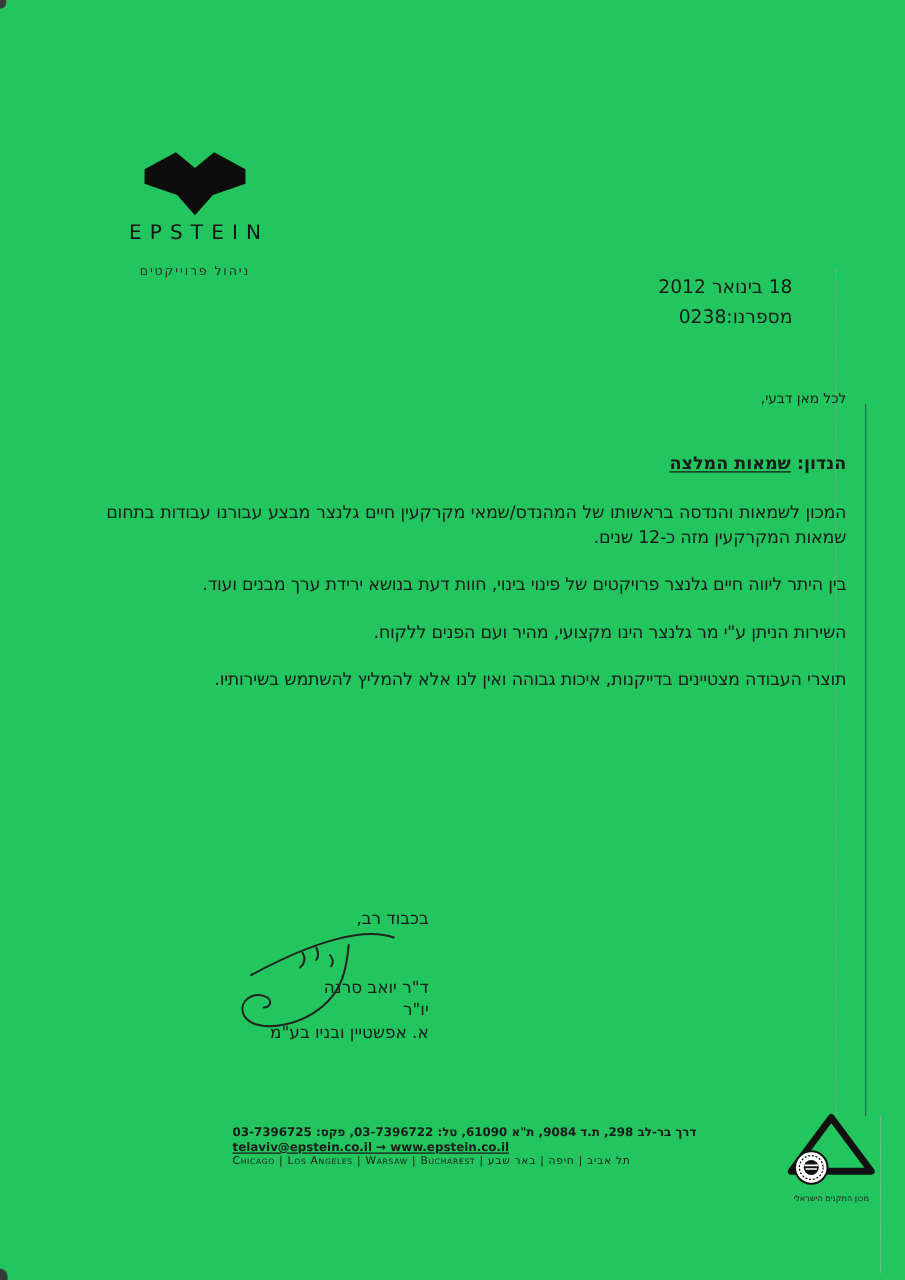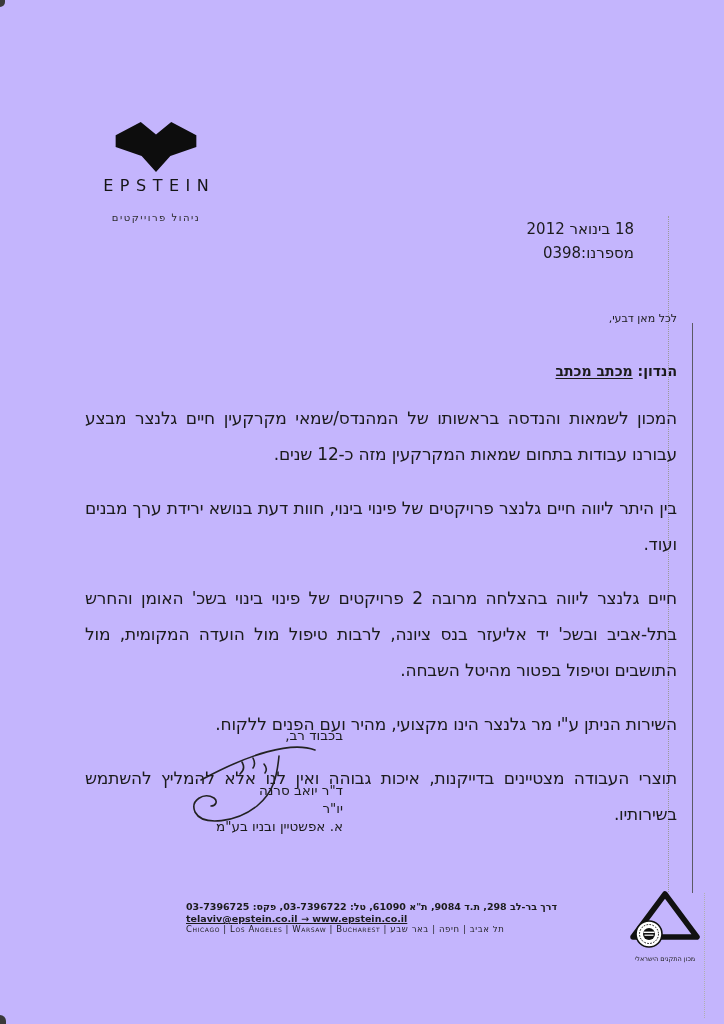--- a/index.html
+++ b/index.html
@@ -1,38 +1,38 @@
 <!DOCTYPE html>
 <html lang="he"><head>
 <meta charset="utf-8">
 <style>
   html,body{margin:0;padding:0;background:#e8e8e8;}
   .page{
-    position:relative;width:724px;height:1024px;background:#c4b5fd;
+    position:relative;width:724px;height:1024px;background:#22c55e;
     overflow:hidden;margin:0 auto;color:#1b1b1b;
     font-family:"DejaVu Sans",sans-serif;
   }
   
   .logo{position:absolute;left:100px;top:121px;width:112px;text-align:center;}
   .logo-mark{display:block;margin:0 auto;}
   .logo-name{
     margin-top:3px;font-size:16px;font-weight:400;letter-spacing:6.5px;
     margin-right:-6.5px;color:#151515;white-space:nowrap;
   }
   .logo-sub{direction:rtl;font-size:10px;letter-spacing:1.5px;margin-top:17px;color:#2a2a2a;}
   
   .meta{position:absolute;right:90px;top:217px;direction:rtl;font-size:15px;line-height:24px;text-align:right;}
   .meta-ref{display:flex;justify-content:space-between;width:88px;}
   
   .greeting{position:absolute;right:47px;top:312px;direction:rtl;font-size:11px;}
   .subject{position:absolute;right:47px;top:363px;direction:rtl;font-size:14px;font-weight:bold;}
   .subject .subject-title{text-decoration:underline;text-underline-offset:2px;}
   .body-text{
     position:absolute;top:400px;right:47px;left:85px;direction:rtl;
-    font-size:17px;letter-spacing:-0.2px;line-height:36px;text-align:justify;
+    font-size:14px;letter-spacing:-0.2px;line-height:20px;text-align:justify;
   }
   .body-text p{margin:0 0 18px 0;}
   
   .closing{position:absolute;left:193px;top:727px;width:150px;direction:rtl;text-align:right;font-size:13.5px;}
   .closing-salute{margin-bottom:38px;}
   .closing-line{line-height:18px;}
   .signature{position:absolute;left:187px;top:740px;pointer-events:none;}
   
   .footer{position:absolute;left:186px;top:901px;width:404px;text-align:left;}
   .footer-address{direction:rtl;font-size:9.5px;font-weight:600;white-space:nowrap;}
@@ -65,36 +65,35 @@
       <polygon points="1,16 29,1 46,15 63,1 91,16 91,29 62,39 46,57 30,39 1,29" fill="#0d0d0d"></polygon>
     </svg>
     <div class="logo-name">EPSTEIN</div>
     <div class="logo-sub">ניהול פרוייקטים</div>
   </div>
 
   <div class="meta">
     <div>18 בינואר 2012</div>
     <div class="meta-ref">
       <span>מספרנו:</span>
-      <span>0398</span>
+      <span>0238</span>
     </div>
   </div>
 
   <div class="greeting">לכל מאן דבעי,</div>
 
   <div class="subject">
     <span>הנדון:</span>
     <span> </span>
-    <span class="subject-title">מכתב מכתב</span>
+    <span class="subject-title">שמאות המלצה</span>
   </div>
 
   <div class="body-text">
     <p>המכון לשמאות והנדסה בראשותו של המהנדס/שמאי מקרקעין חיים גלנצר מבצע עבורנו עבודות בתחום שמאות המקרקעין מזה כ-12 שנים.</p>
     <p>בין היתר ליווה חיים גלנצר פרויקטים של פינוי בינוי, חוות דעת בנושא ירידת ערך מבנים ועוד.</p>
-    <p>חיים גלנצר ליווה בהצלחה מרובה 2 פרויקטים של פינוי בינוי בשכ' האומן והחרש בתל-אביב ובשכ' יד אליעזר בנס ציונה, לרבות טיפול מול הועדה המקומית, מול התושבים וטיפול בפטור מהיטל השבחה.</p>
     <p>השירות הניתן ע"י מר גלנצר הינו מקצועי, מהיר ועם הפנים ללקוח.</p>
     <p>תוצרי העבודה מצטיינים בדייקנות, איכות גבוהה ואין לנו אלא להמליץ להשתמש בשירותיו.</p>
   </div>
 
   <div class="closing">
     <div class="closing-salute">בכבוד רב,</div>
     <div class="closing-line">ד"ר יואב סרנה</div>
     <div class="closing-line">יו"ר</div>
     <div class="closing-line">א. אפשטיין ובניו בע"מ</div>
   </div>

